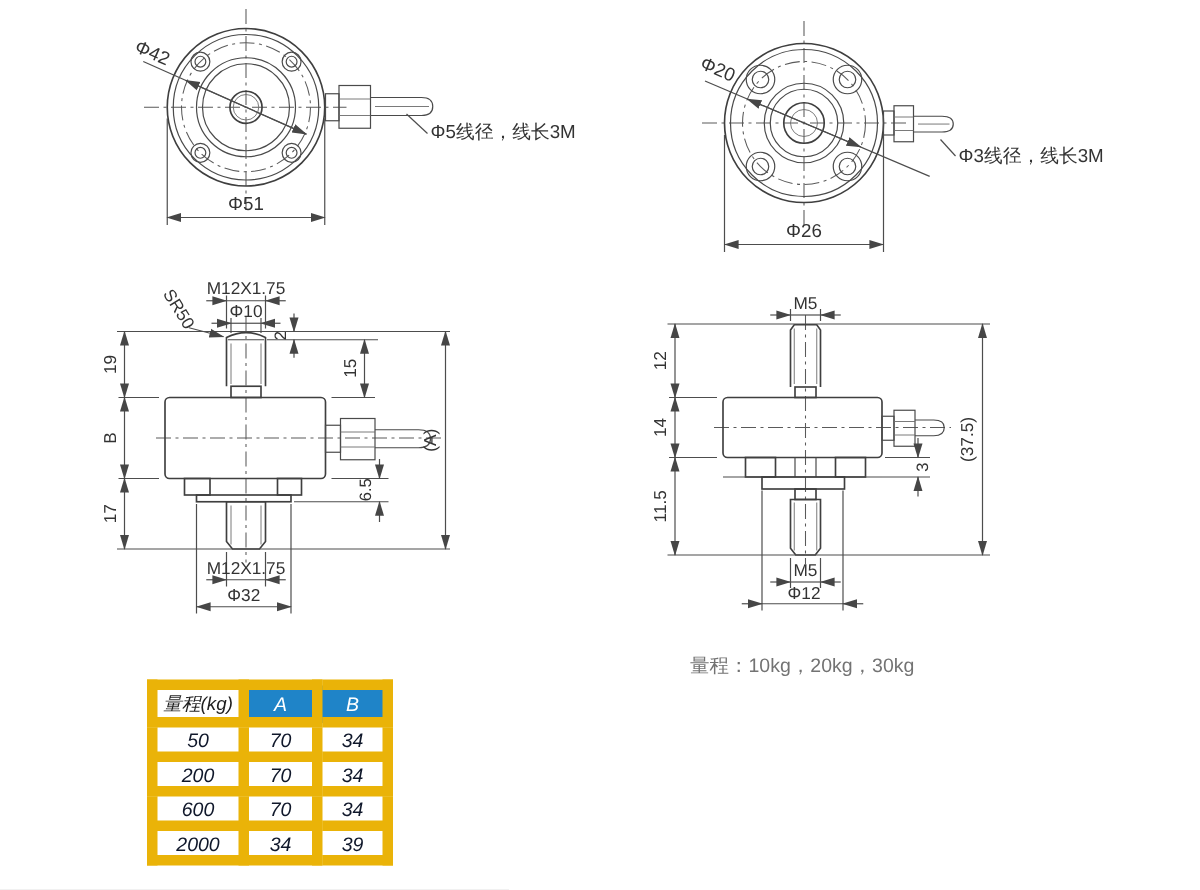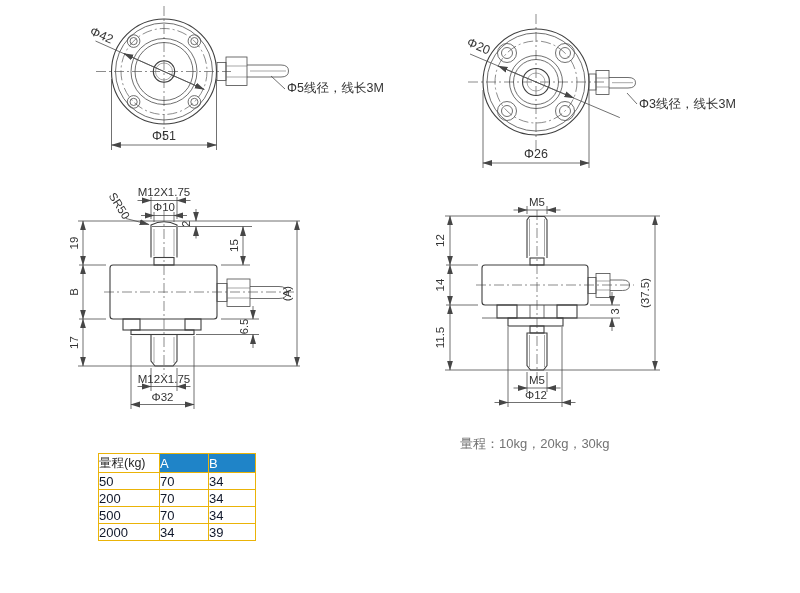--- a/index.html
+++ b/index.html
@@ -13,21 +13,21 @@
   .mid  { text-anchor:middle; }
   .ln   { fill:none; stroke:#3f3f3f; stroke-width:1.1; }
   .ln2  { fill:none; stroke:#4a4a4a; stroke-width:0.8; }
   .dim  { fill:none; stroke:#4d4d4d; stroke-width:0.8; }
   .cl   { fill:none; stroke:#5a5a5a; stroke-width:0.7; stroke-dasharray:10 3 2 3; }
   .thn  { fill:none; stroke:#6b6b6b; stroke-width:0.6; }
 
   
   #spec-table { position:absolute; left:98px; top:453px; border-collapse:collapse;
                 background:#fff; }
-  #spec-table th, #spec-table td { border:1px solid #eab308; text-align:left; padding:0; }
+  #spec-table th, #spec-table td { border:7px solid #eab308; text-align:center; padding:0;font-style:italic; }
   #spec-table th { height:18px; font-weight:normal; font-size:12.5px; color:#1f1f1f; }
   #spec-table th.blue { background:var(--hdr-blue); color:#ffffff; font-size:13px; }
   #spec-table td { height:16px; font-size:13px; color:#0f172a; }
   .c0 { width:61px; } .c1 { width:49px; } .c2 { width:47px; }
 
   #range-note { position:absolute; left:460px; top:435px; font-size:13px; color:#737373; }
 </style>
 </head>
 <body>
 
@@ -297,21 +297,21 @@
       <td>50</td>
       <td>70</td>
       <td>34</td>
     </tr>
     <tr>
       <td>200</td>
       <td>70</td>
       <td>34</td>
     </tr>
     <tr>
-      <td>500</td>
+      <td>600</td>
       <td>70</td>
       <td>34</td>
     </tr>
     <tr>
       <td>2000</td>
       <td>34</td>
       <td>39</td>
     </tr>
   </tbody>
 </table>

